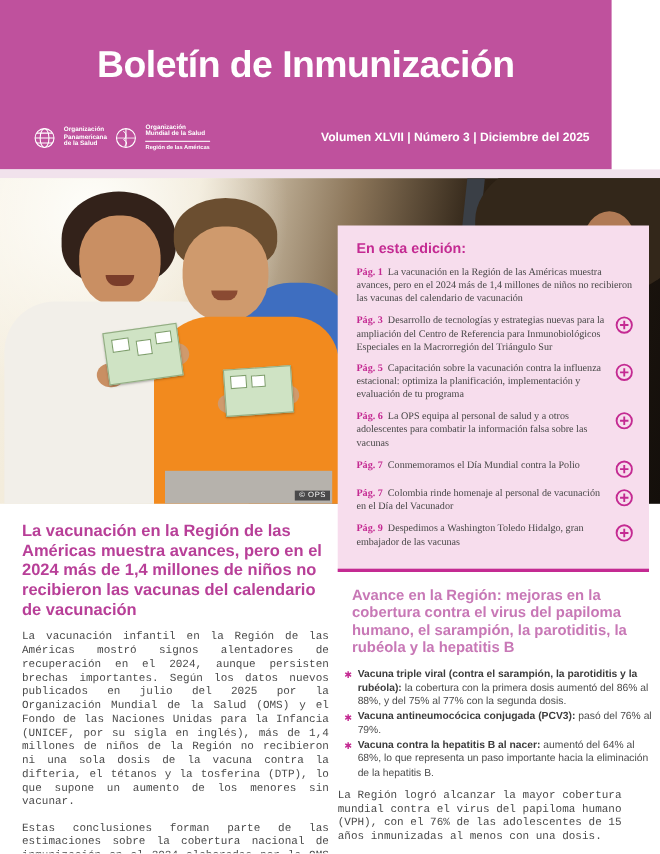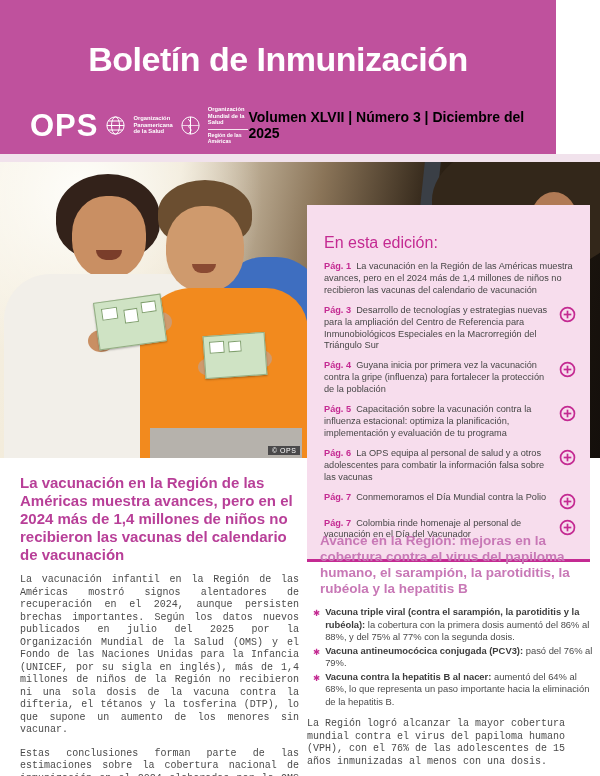--- a/index.html
+++ b/index.html
@@ -12,21 +12,21 @@
         font-size:34px;font-weight:bold;letter-spacing:-.5px;}
   .logo-row{position:absolute;left:0;right:0;top:100px;height:50px;display:flex;
         align-items:center;justify-content:space-between;padding:0 20px 0 30px;box-sizing:border-box;}
   .logo-group{display:flex;align-items:center;gap:7px;color:#fff;}
   .ops-word{font-size:31px;font-weight:bold;letter-spacing:1px;line-height:1;}
   .emblem{width:21px;height:21px;flex:0 0 auto;}
   .org-lines{font-size:5.8px;line-height:6.4px;font-weight:bold;white-space:pre-line;}
   .who-block{display:flex;flex-direction:column;}
   .who-region{font-size:5.2px;font-weight:bold;border-top:1px solid rgba(255,255,255,.85);
         margin-top:3px;padding-top:2px;}
-  .issue-line{color:#000000;font-size:14px;font-weight:bold;}
+  .issue-line{color:#ffffff;font-size:11px;font-weight:bold;}
 
   .header-strip{position:absolute;left:0;top:154px;width:600px;height:8px;background:#f1e2ec;}
 
   
   .photo{position:absolute;left:0;top:162px;width:600px;height:296px;overflow:hidden;
         background:linear-gradient(100deg,#f6f0e2 0%,#ece2cc 28%,#8a7458 50%,#2b2014 68%,#140f0b 100%);}
   .photo div{position:absolute;}
   .glow{left:-60px;top:-60px;width:360px;height:260px;
         background:radial-gradient(circle at 40% 35%,rgba(255,255,252,.95),rgba(255,255,252,0) 65%);}
   .window-frame{left:418px;top:0;width:16px;height:130px;background:#3a3f46;transform:skewX(-6deg);}
@@ -53,22 +53,22 @@
   .h1b{left:150px;top:150px;width:22px;height:20px;background:#cf9a6d;}
   .h2a{left:198px;top:196px;width:22px;height:18px;background:#cf9a6d;}
   .h2b{left:252px;top:188px;width:20px;height:18px;background:#cf9a6d;}
   .credit{left:268px;top:284px;padding:1px 4px;background:rgba(50,50,52,.82);color:#fff;
         font-size:7px;letter-spacing:.5px;}
 
   
   .toc{position:absolute;left:307px;top:205px;width:283px;box-sizing:border-box;
         background:var(--toc-bg,#f7dded);border-bottom:3px solid var(--accent,#c42a92);
         padding:13px 14px 10px 17px;}
-  .toc-title{margin:16px 0 9px 0;color:var(--accent,#c42a92);font-size:16px;font-weight:normal;}
-  .toc-item{display:flex;align-items:flex-start;gap:8px;margin-bottom:8px;}
+  .toc-title{margin:0 0 9px 0;color:var(--accent,#c42a92);font-size:13px;font-weight:bold;}
+  .toc-item{display:flex;align-items:flex-start;gap:8px;margin-bottom:8px;font-family:Liberation Serif, serif;}
   .toc-text{flex:1;margin:0;font-size:9.2px;line-height:11.9px;color:var(--toc-text,#474747);}
   .toc-page{color:var(--accent,#c42a92);font-weight:bold;}
   .plus{flex:0 0 17px;width:17px;height:17px;margin-top:1px;}
   .plus svg{display:block;}
 
   
   .col-left{position:absolute;left:20px;top:474px;width:279px;}
   .col-right{position:absolute;left:307px;top:533px;width:286px;}
   .headline-left{margin:0 0 10px 0;color:var(--heading-left,#b83f98);font-size:15px;
         line-height:18px;font-weight:bold;}
@@ -84,21 +84,20 @@
 </style>
 </head>
 <body>
 
 <div class="page">
 
   <div class="masthead">
     <h1 class="masthead-title">Boletín de Inmunización</h1>
     <div class="logo-row">
       <div class="logo-group">
-        <span class="ops-word">OPS</span>
         <span class="emblem">
           <svg width="21" height="21" viewBox="0 0 21 21" fill="none" stroke="#ffffff" stroke-width="1">
             <circle cx="10.5" cy="10.5" r="8.6"></circle>
             <ellipse cx="10.5" cy="10.5" rx="4" ry="8.6"></ellipse>
             <line x1="1.9" y1="10.5" x2="19.1" y2="10.5"></line>
             <line x1="3.4" y1="6" x2="17.6" y2="6"></line>
             <line x1="3.4" y1="15" x2="17.6" y2="15"></line>
           </svg>
         </span>
         <span class="org-lines">Organización
@@ -167,30 +166,20 @@
       <p class="toc-text"><span class="toc-page">Pág. 3</span>&nbsp; <span>Desarrollo de tecnologías y estrategias nuevas para la ampliación del Centro de Referencia para Inmunobiológicos Especiales en la Macrorregión del Triángulo Sur</span></p>
       <span class="plus">
           <svg width="17" height="17" viewBox="0 0 20 20" fill="none" stroke="#c42a92" stroke-width="2">
             <circle cx="10" cy="10" r="8.2"></circle>
             <line x1="10" y1="5.5" x2="10" y2="14.5"></line>
             <line x1="5.5" y1="10" x2="14.5" y2="10"></line>
           </svg>
         </span>
     </div>
 
-    <div class="toc-item">
-      <p class="toc-text"><span class="toc-page">Pág. 4</span>&nbsp; <span>Guyana inicia por primera vez la vacunación contra la gripe (influenza) para fortalecer la protección de la población</span></p>
-      <span class="plus">
-          <svg width="17" height="17" viewBox="0 0 20 20" fill="none" stroke="#c42a92" stroke-width="2">
-            <circle cx="10" cy="10" r="8.2"></circle>
-            <line x1="10" y1="5.5" x2="10" y2="14.5"></line>
-            <line x1="5.5" y1="10" x2="14.5" y2="10"></line>
-          </svg>
-        </span>
-    </div>
 
     <div class="toc-item">
       <p class="toc-text"><span class="toc-page">Pág. 5</span>&nbsp; <span>Capacitación sobre la vacunación contra la influenza estacional: optimiza la planificación, implementación y evaluación de tu programa</span></p>
       <span class="plus">
           <svg width="17" height="17" viewBox="0 0 20 20" fill="none" stroke="#c42a92" stroke-width="2">
             <circle cx="10" cy="10" r="8.2"></circle>
             <line x1="10" y1="5.5" x2="10" y2="14.5"></line>
             <line x1="5.5" y1="10" x2="14.5" y2="10"></line>
           </svg>
         </span>
@@ -222,20 +211,30 @@
       <p class="toc-text"><span class="toc-page">Pág. 7</span>&nbsp; <span>Colombia rinde homenaje al personal de vacunación en el Día del Vacunador</span></p>
       <span class="plus">
           <svg width="17" height="17" viewBox="0 0 20 20" fill="none" stroke="#c42a92" stroke-width="2">
             <circle cx="10" cy="10" r="8.2"></circle>
             <line x1="10" y1="5.5" x2="10" y2="14.5"></line>
             <line x1="5.5" y1="10" x2="14.5" y2="10"></line>
           </svg>
         </span>
     </div>
 
+    <div class="toc-item">
+      <p class="toc-text"><span class="toc-page">Pág. 9</span>&nbsp; <span>Despedimos a Washington Toledo Hidalgo, gran embajador de las vacunas</span></p>
+      <span class="plus">
+          <svg width="17" height="17" viewBox="0 0 20 20" fill="none" stroke="#c42a92" stroke-width="2">
+            <circle cx="10" cy="10" r="8.2"></circle>
+            <line x1="10" y1="5.5" x2="10" y2="14.5"></line>
+            <line x1="5.5" y1="10" x2="14.5" y2="10"></line>
+          </svg>
+        </span>
+    </div>
   </div>
 
   <div class="col-left">
     <h3 class="headline-left">La vacunación en la Región de las Américas muestra avances, pero en el 2024 más de 1,4 millones de niños no recibieron las vacunas del calendario de vacunación</h3>
     <p class="body-p">La vacunación infantil en la Región de las Américas mostró signos alentadores de recuperación en el 2024, aunque persisten brechas importantes. Según los datos nuevos publicados en julio del 2025 por la Organización Mundial de la Salud (OMS) y el Fondo de las Naciones Unidas para la Infancia (UNICEF, por su sigla en inglés), más de 1,4 millones de niños de la Región no recibieron ni una sola dosis de la vacuna contra la difteria, el tétanos y la tosferina (DTP), lo que supone un aumento de los menores sin vacunar.</p>
     <p class="body-p">Estas conclusiones forman parte de las estimaciones sobre la cobertura nacional de inmunización en el 2024 elaboradas por la OMS y el UNICEF, las cuales muestran que, si bien la cobertura mundial de la vacunación infantil se ha estabilizado en gran medida, casi 20 millones de niños en todo el mundo dejaron de recibir al menos una de las dosis de la vacuna DTP, de los cuales 14,3 millones no han recibido ni una sola de las dosis. En la Región de las Américas, el número de menores sin vacunar aumentó en 186 000 con respecto al año anterior y alcanzó un total de 1 465 000.</p>
   </div>
 
   <div class="col-right">
     <h3 class="headline-right">Avance en la Región: mejoras en la cobertura contra el virus del papiloma humano, el sarampión, la parotiditis, la rubéola y la hepatitis B</h3>

